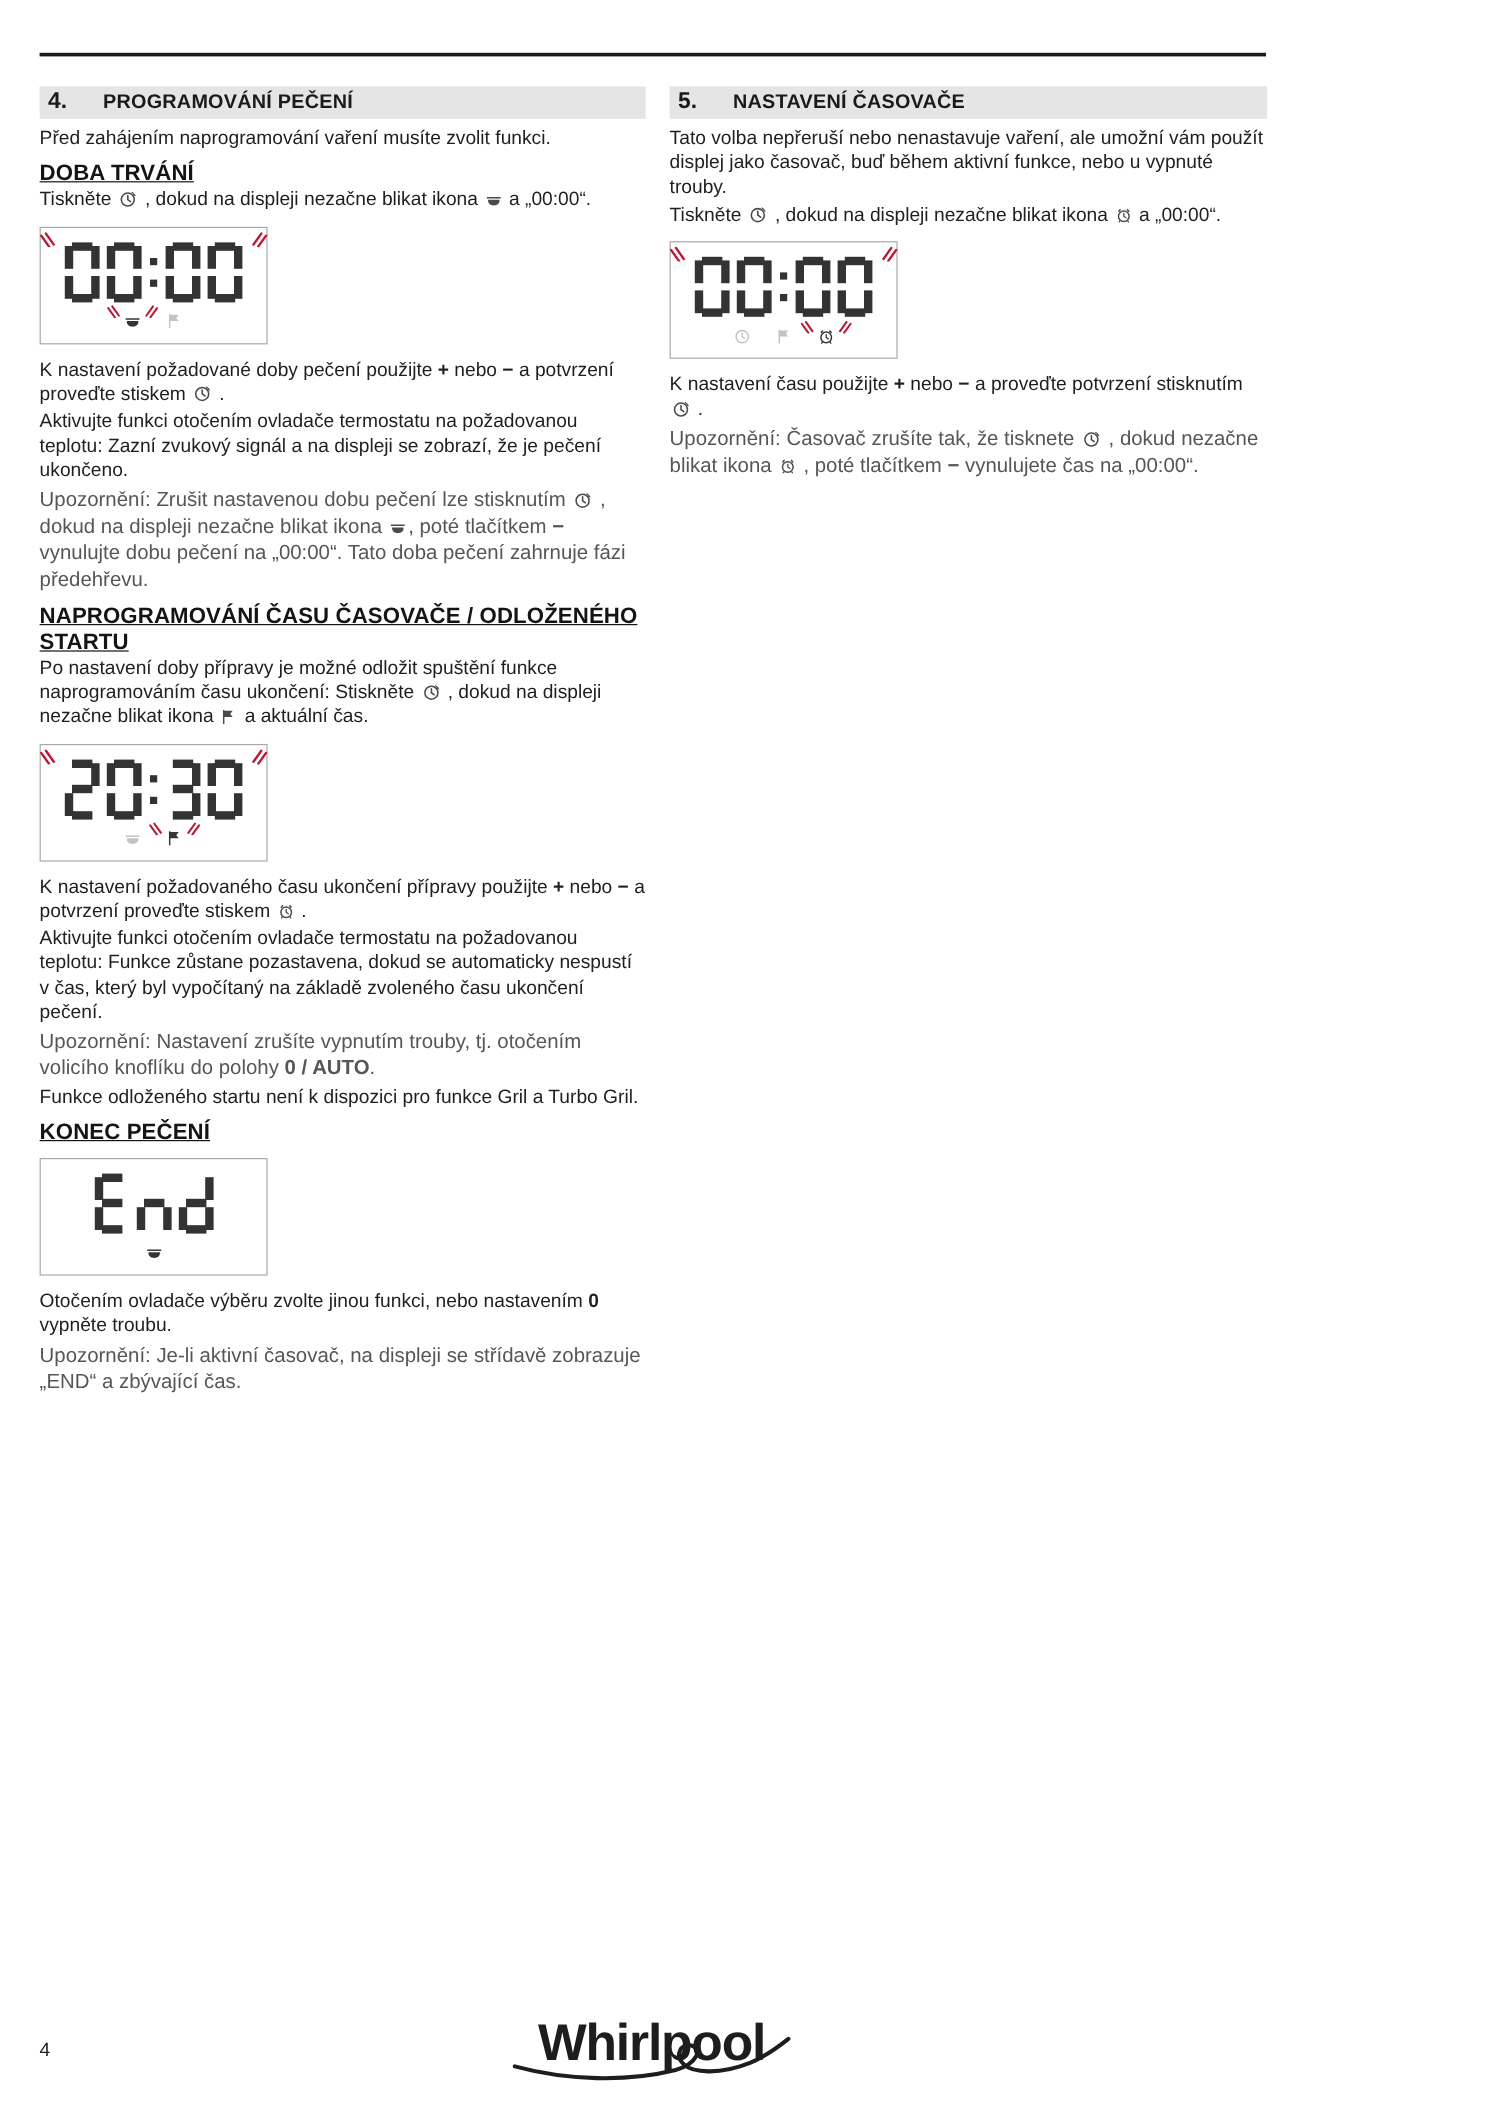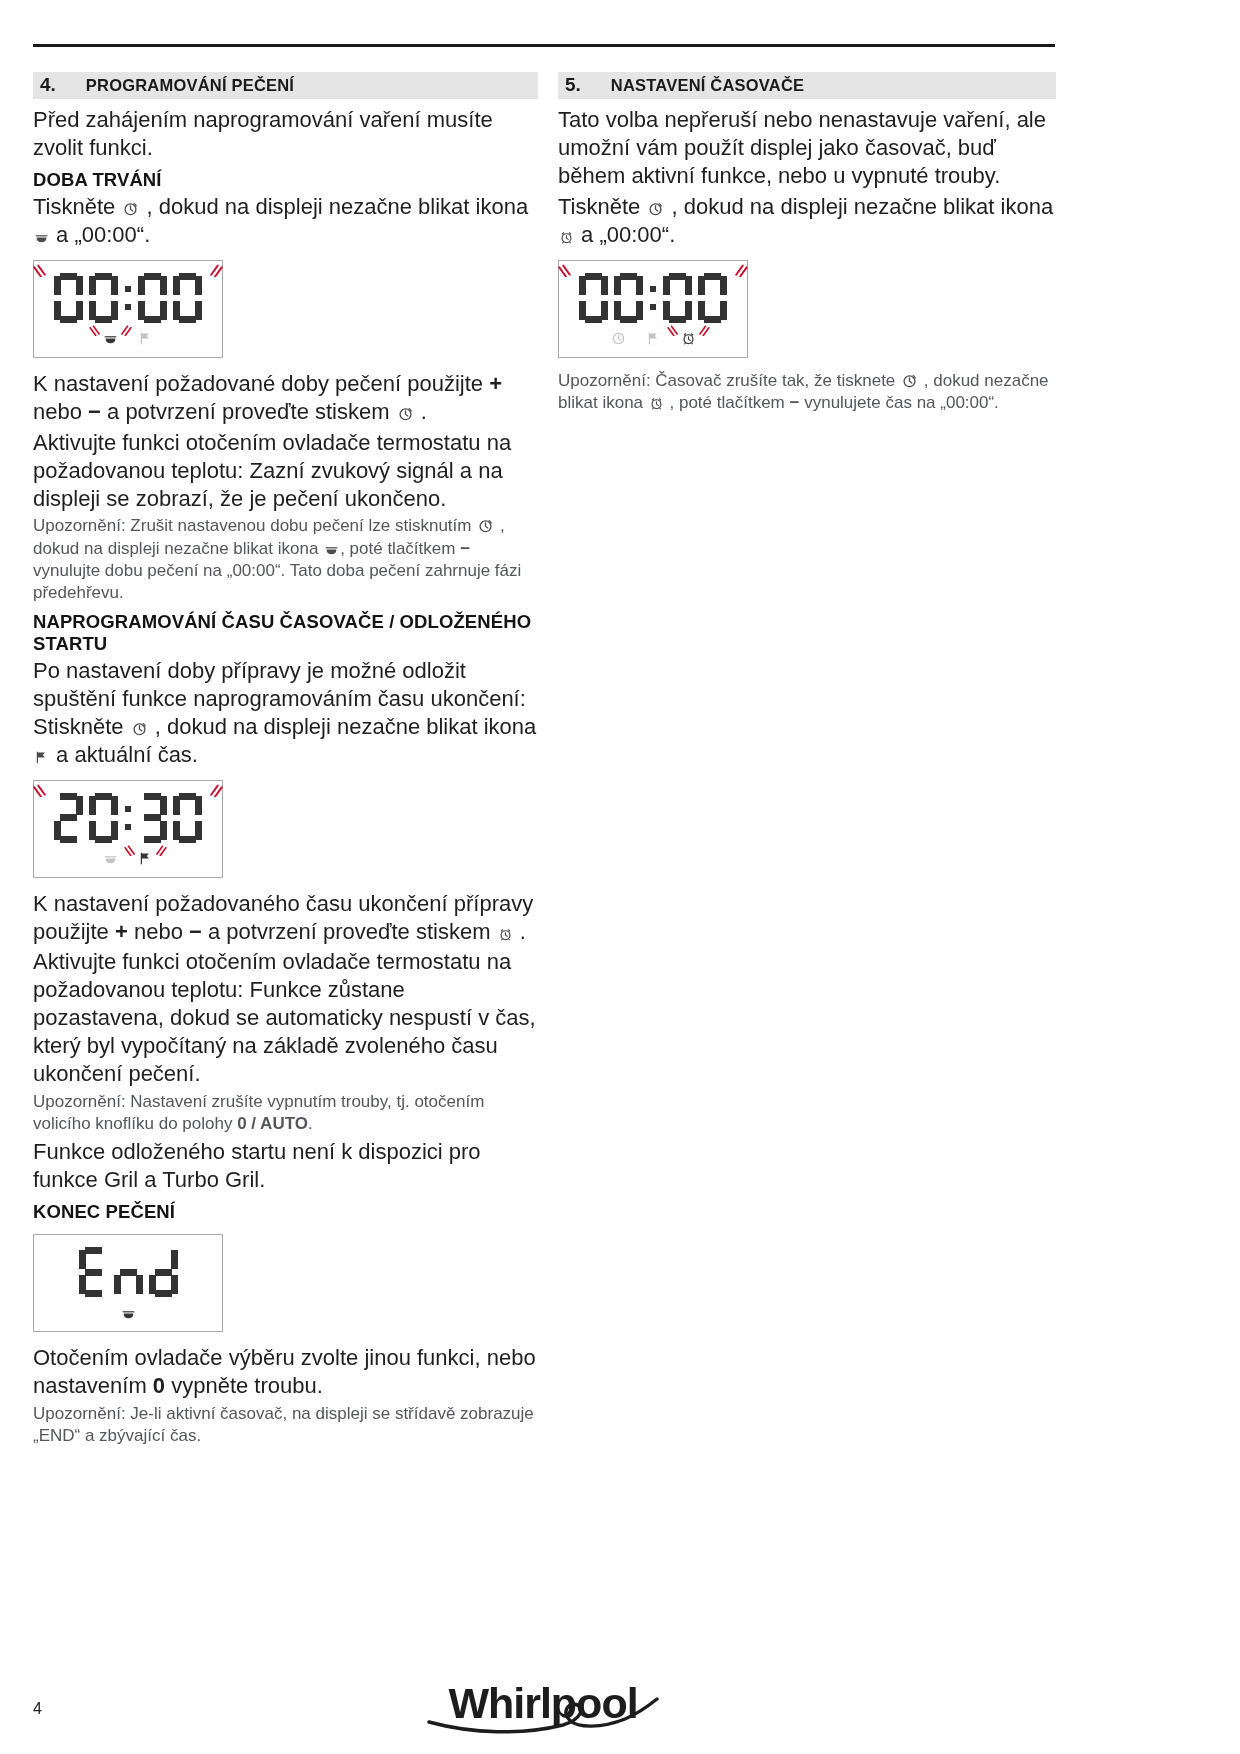--- a/index.html
+++ b/index.html
@@ -14,23 +14,23 @@
   .col-left  { width:505px; }
   .col-right { width:498px; }
 
   .sec-bar {
     background:#e5e5e5; padding:2px 7px 3px; margin-bottom:7px;
     display:flex; align-items:baseline; gap:7px;
   }
   .sec-num { font-weight:bold; font-size:19px; color:#1a1a1a; }
   .sec-title { font-weight:bold; font-size:16.5px; color:#1a1a1a; letter-spacing:.2px;padding-left:23px; }
 
-  .p { font-size:22px; line-height:1.27; margin:0 0 3px; }
+  .p { font-size:16px; line-height:1.27; margin:0 0 3px; }
   .p.note { font-size:17px; line-height:1.3; color:#54565a; margin:2px 0 3px; }
-  .h { font-size:18.5px; font-weight:bold; margin:7px 0 2px; color:#141414; letter-spacing:.1px; }
+  .h { font-size:18.5px; font-weight:bold; margin:7px 0 2px; color:#141414; letter-spacing:.1px;text-decoration:underline; }
   .tb { font-weight:bold; }
   .ti { }
 
   .inline-icon { display:inline-block; vertical-align:-3px; margin:0 1px; color:#4b4b4b; }
   .inline-icon svg { display:block; }
 
   
   .display {
     width:190px; border:1px solid #a9a9a9; background:#fff;
     margin:11px 0 12px; padding:12px 0 9px;
@@ -406,20 +406,26 @@
               </svg>
               <span class="ray ray-r">
                 <svg viewBox="0 0 16 16" width="14" height="14">
                   <path d="M2.5 13.5L10 3"></path>
                   <path d="M7 15.5L14.5 5"></path>
                 </svg>
               </span>
             </span>
           </div>
         </div>
+        <p class="p"><span>K nastavení času použijte </span><span class="tb">+</span><span> nebo </span><span class="tb">−</span><span> a proveďte potvrzení stisknutím </span><span class="inline-icon"><svg viewBox="0 0 22 22" width="17" height="17">
+              <circle cx="11" cy="12" r="7" fill="none" stroke="currentColor" stroke-width="1.7"></circle>
+              <path d="M11 7.8V12l3 2.2" fill="none" stroke="currentColor" stroke-width="1.7" stroke-linecap="round"></path>
+              <path d="M15.2 4.2a8.6 8.6 0 0 1 2.9 2.7" fill="none" stroke="currentColor" stroke-width="1.4"></path>
+              <path d="M19.6 8.6l-1-2.2-2.1 1.2z" fill="currentColor"></path>
+            </svg></span><span> .</span></p>
         <p class="p note"><span>Upozornění: Časovač zrušíte tak, že tisknete </span><span class="inline-icon"><svg viewBox="0 0 22 22" width="17" height="17">
               <circle cx="11" cy="12" r="7" fill="none" stroke="currentColor" stroke-width="1.7"></circle>
               <path d="M11 7.8V12l3 2.2" fill="none" stroke="currentColor" stroke-width="1.7" stroke-linecap="round"></path>
               <path d="M15.2 4.2a8.6 8.6 0 0 1 2.9 2.7" fill="none" stroke="currentColor" stroke-width="1.4"></path>
               <path d="M19.6 8.6l-1-2.2-2.1 1.2z" fill="currentColor"></path>
             </svg></span><span> , dokud nezačne blikat ikona </span><span class="inline-icon"><svg viewBox="0 0 22 22" width="15" height="15">
               <circle cx="11" cy="12" r="6.5" fill="none" stroke="currentColor" stroke-width="1.8"></circle>
               <path d="M11 8.5V12l2.6 1.8" fill="none" stroke="currentColor" stroke-width="1.6" stroke-linecap="round"></path>
               <path d="M4.5 6.5L7 3.5M17.5 6.5L15 3.5" stroke="currentColor" stroke-width="1.8" fill="none"></path>
               <path d="M6.5 17.5L5 19.5M15.5 17.5L17 19.5" stroke="currentColor" stroke-width="1.6" fill="none"></path>

